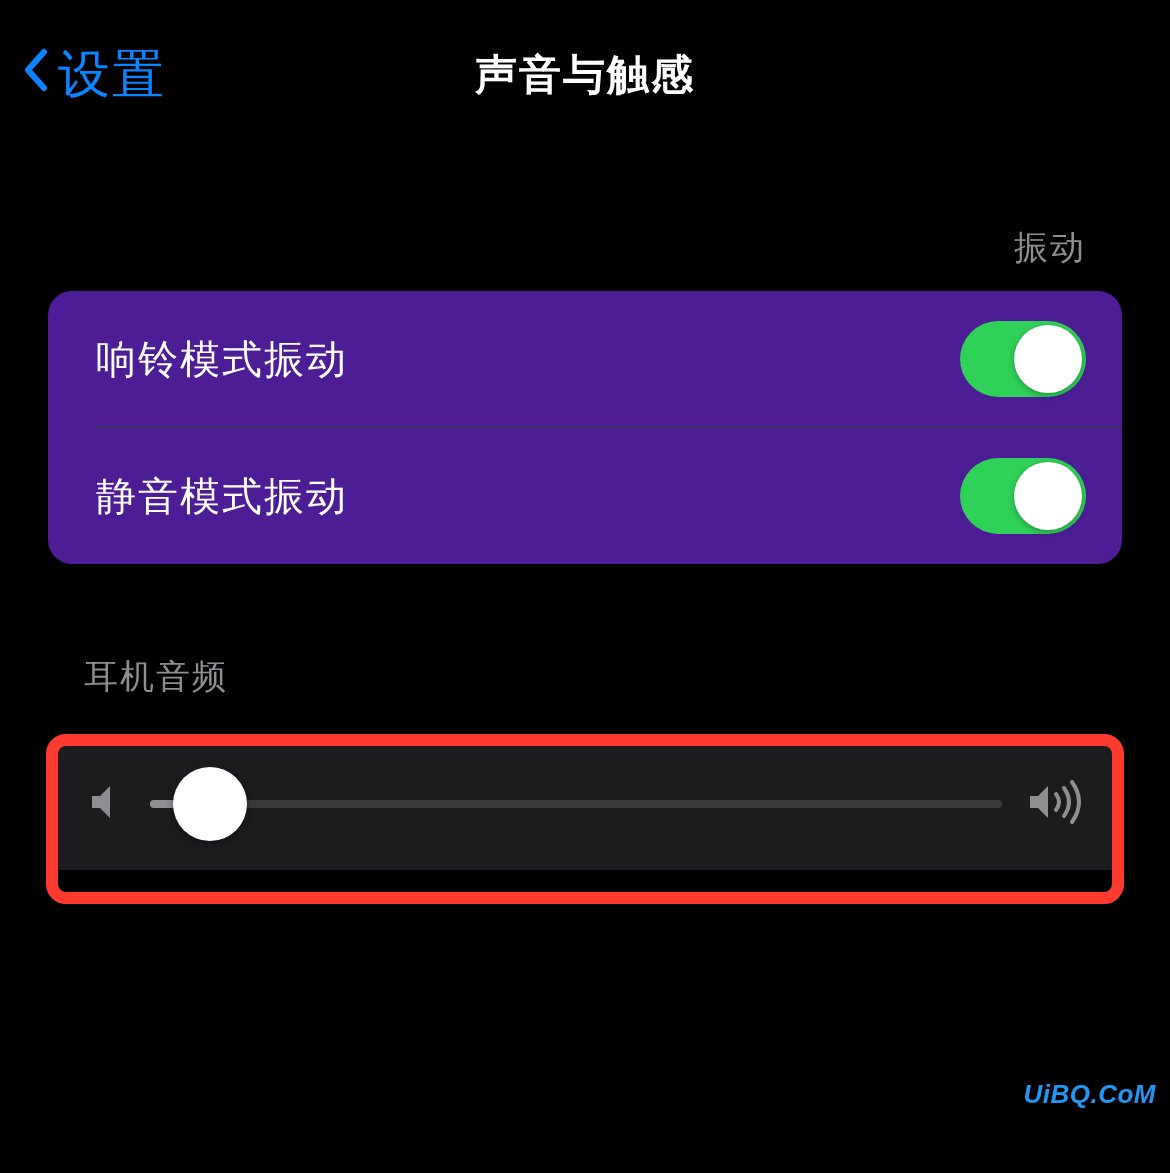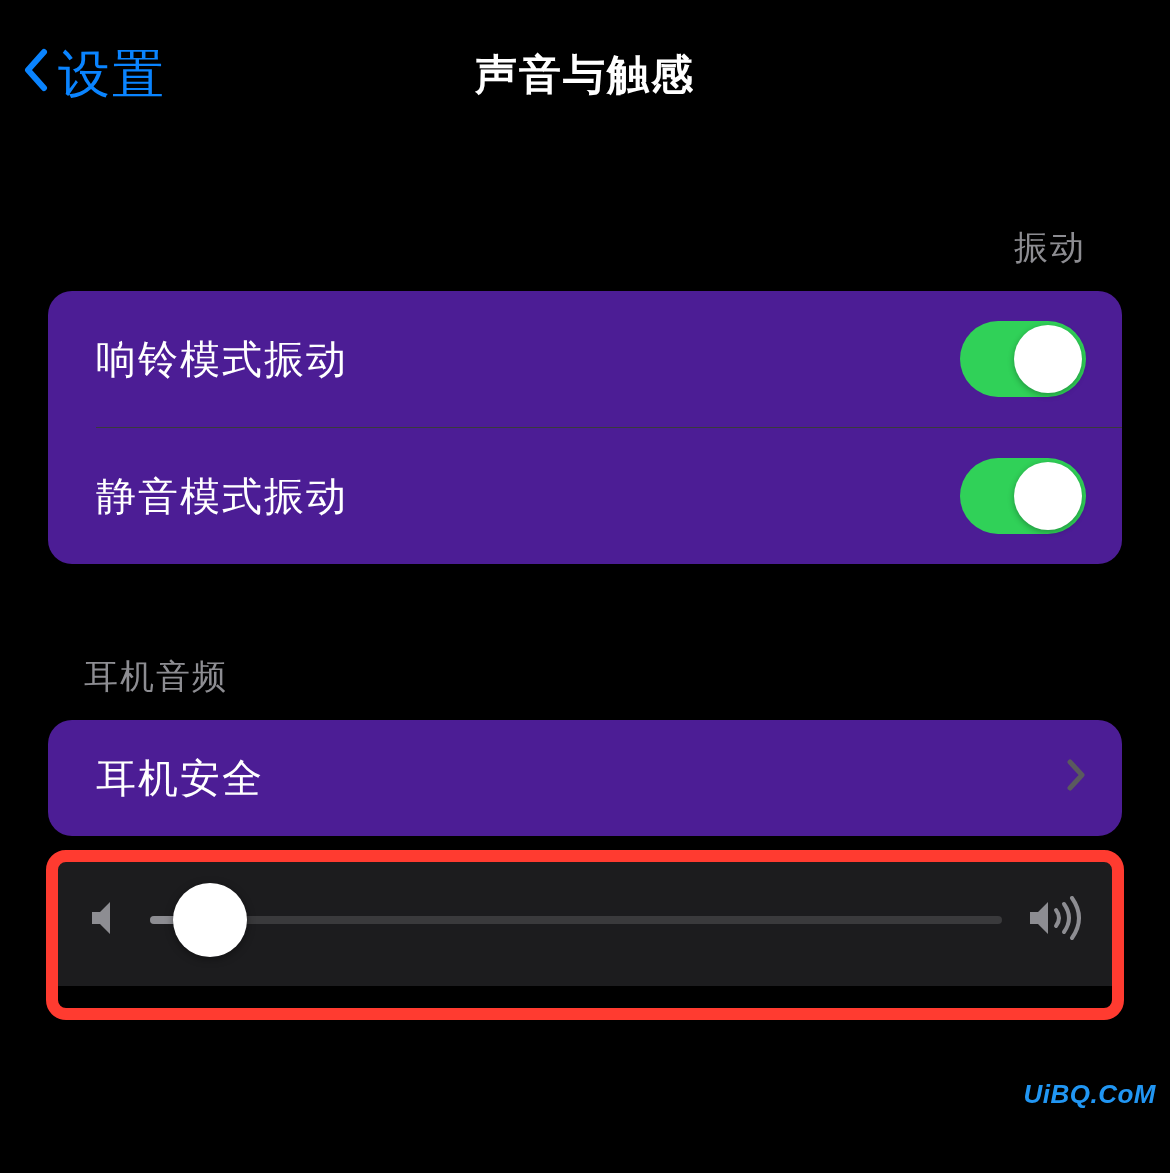--- a/index.html
+++ b/index.html
@@ -212,30 +212,20 @@
     <div class="separator"></div>
     <div class="row">
       <div class="row-label">静音模式振动</div>
       <div class="toggle">
         <div class="toggle-knob"></div>
       </div>
     </div>
   </div>
 
   <div class="section-header">耳机音频</div>
-  <div class="card">
-    <div class="row">
-      <div class="row-label">耳机安全</div>
-      <span class="chevron-right">
-        <svg width="20" height="34" viewBox="0 0 20 34" fill="none">
-          <path d="M4 4 L16 17 L4 30" stroke="#5a5a5e" stroke-width="5" stroke-linecap="round" stroke-linejoin="round"></path>
-        </svg>
-      </span>
-    </div>
-  </div>
 
   <div class="slider-container">
     <div class="highlight-box"></div>
     <div class="slider-card">
       <span class="volume-icon-low">
         <svg width="38" height="40" viewBox="0 0 38 40" fill="#8d8d92">
           <path d="M4 14 L4 26 L12 26 L22 36 L22 4 L12 14 Z"></path>
         </svg>
       </span>
       <div class="slider">

